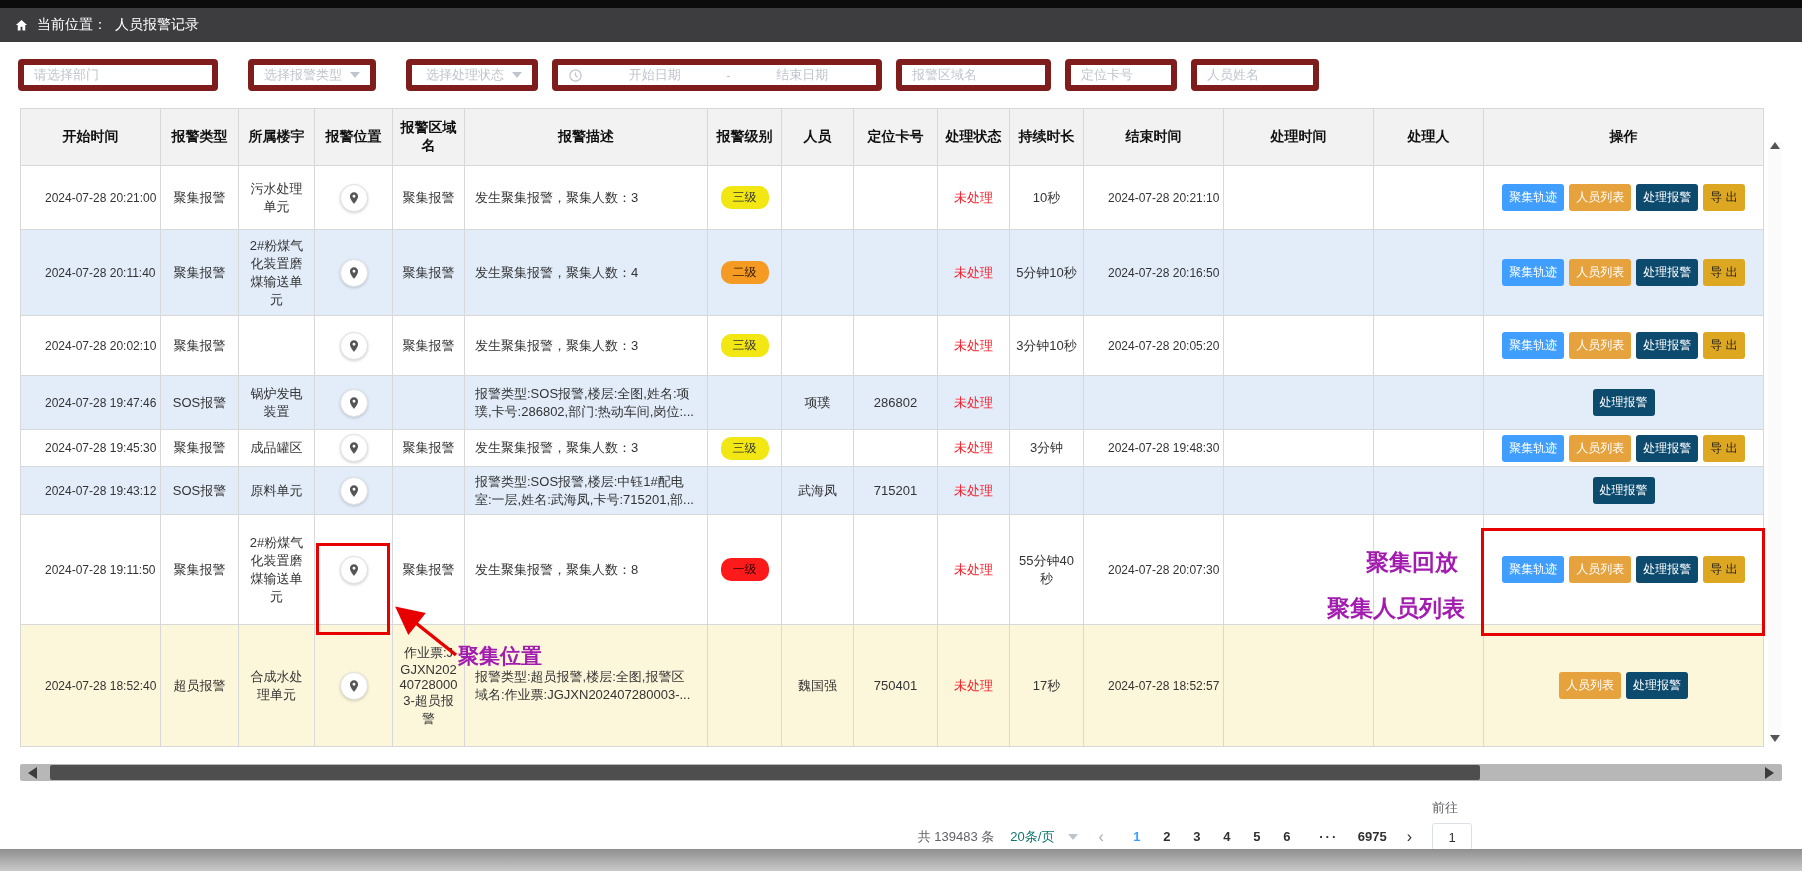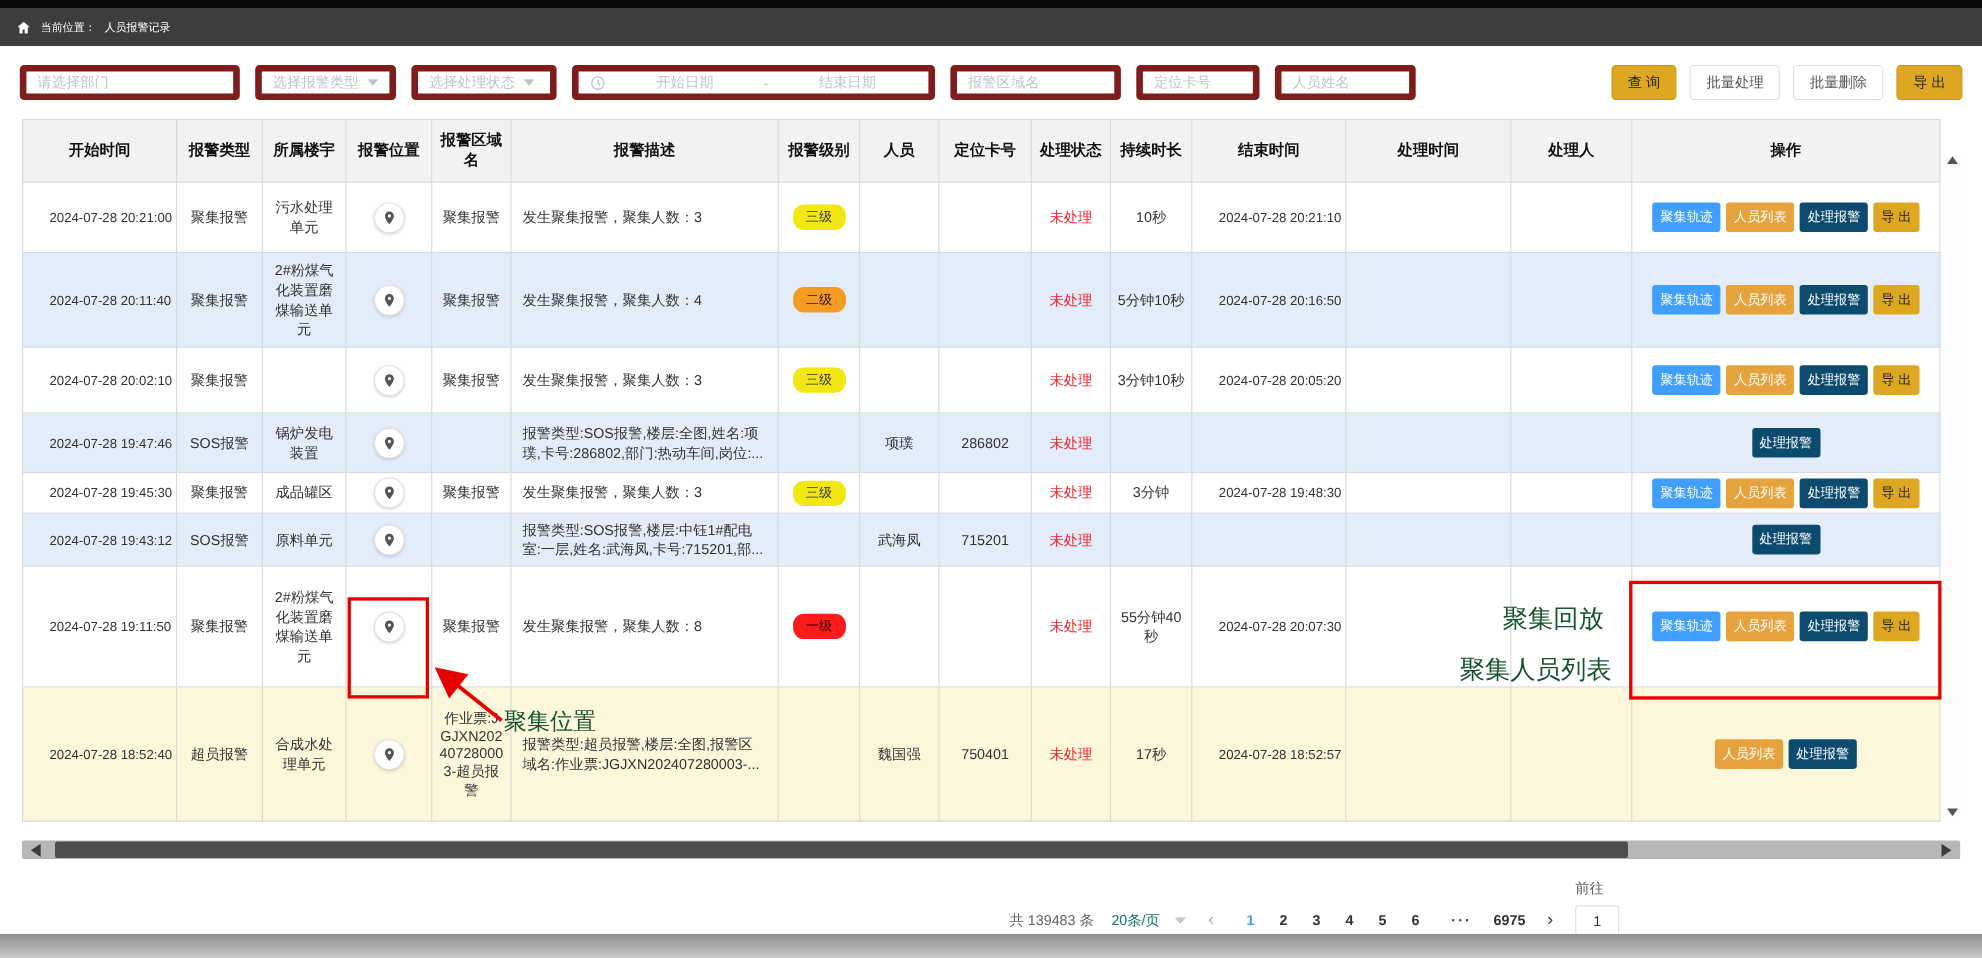--- a/index.html
+++ b/index.html
@@ -2,27 +2,27 @@
 <html><head>
 <meta charset="utf-8">
 <style>
   * { box-sizing: border-box; margin: 0; padding: 0; }
   html,body { width:1802px; height:871px; overflow:hidden; }
   body { font-family:"Liberation Sans","DejaVu Sans",sans-serif; background:#fff; }
   .screen { position:relative; width:1802px; height:871px; background:#fff; overflow:hidden; }
 
   
   .top-strip { height:8px; background:#0b0b0b; }
-  .crumb { height:34px; background:#3d3d40; color:#fff; display:flex; align-items:center; gap:8px; padding:0 14px; font-size:10px; }
+  .crumb { height:34px; background:#3d3d40; color:#fff; display:flex; align-items:center; gap:8px; padding:0 14px; font-size:14px; }
   .crumb .home { display:inline-flex; align-items:center; cursor:pointer; }
 
   
   .filter { height:66px; display:flex; align-items:center; gap:14px; padding:0 18px; background:#fff; }
   .inp { height:32px; border:6px solid #7f1d1d; border-radius:4px; background:#fff; color:#bfc4cc; font-size:13px; display:flex; align-items:center; padding:0 10px; }
-  .sel { justify-content:flex-start; }
+  .sel { justify-content:flex-end;margin-left:16px; }
   .caret { width:0; height:0; border-left:5px solid transparent; border-right:5px solid transparent; border-top:6px solid #c0c4cc; margin-left:8px; }
   .w-dept{width:200px}.w-type{width:128px}.w-status{width:132px}
   .daterange{ width:330px; gap:8px; color:#bfc4cc; justify-content:flex-start; }
   .daterange .ph { flex:1; text-align:center; }
   .w-area{width:155px}.w-card{width:112px}.w-name{width:128px}
   .fbtns { margin-left:auto; display:flex; gap:12px; }
   .btn { height:32px; padding:0 14px; border-radius:4px; border:1px solid #dcdfe6; background:#fff; font-size:13px; color:#555; cursor:pointer; font-family:inherit; }
   .btn.gold { background:#dda722; border-color:#c9960f; color:#1d1d1d; }
 
   
@@ -63,21 +63,21 @@
   .pg-ellipsis { color:#303133; letter-spacing:2px; }
   .parr { font-size:16px; color:#a8abb2; cursor:pointer; padding:0 4px; }
   .parr.next { color:#303133; }
   .goto { display:flex; gap:6px;flex-direction:column; }
   .goto input { width:40px; height:28px; border:1px solid #dcdfe6; border-radius:3px; text-align:center; font-size:13px; color:#303133; font-family:inherit; }
 
   .bottom-strip { position:absolute; bottom:0; left:0; width:100%; height:22px; background:linear-gradient(#8f8f8f,#c9c9c9); }
 
   
   .anno-box { position:absolute; border:3px solid #e60000; z-index:9; pointer-events:none; }
-  .anno-label { position:absolute; color:#14532d; font-weight:normal; z-index:10; pointer-events:none; }
+  .anno-label { position:absolute; color:#a21caf; font-weight:bold; z-index:10; pointer-events:none; }
   #anno-pos-label { left:458px; top:642px; font-size:21px; }
   #anno-playback-label { left:1366px; top:547px; font-size:23px; }
   #anno-personlist-label { left:1327px; top:593px; font-size:23px; }
   #anno-pos-box { left:316px; top:543px; width:74px; height:92px; }
   #anno-ops-box { left:1481px; top:528px; width:284px; height:108px; }
   #anno-arrow { position:absolute; left:390px; top:602px; z-index:10; pointer-events:none; }
 </style>
 </head>
 <body>
 
@@ -119,26 +119,20 @@
       <span class="ph">结束日期</span>
     </div>
     <div class="inp w-area">
       <span>报警区域名</span>
     </div>
     <div class="inp w-card">
       <span>定位卡号</span>
     </div>
     <div class="inp w-name">
       <span>人员姓名</span>
-    </div>
-    <div class="fbtns">
-      <button class="btn gold">查 询</button>
-      <button class="btn">批量处理</button>
-      <button class="btn">批量删除</button>
-      <button class="btn gold">导 出</button>
     </div>
   </div>
 
   <div class="table-zone">
     <table>
       <colgroup>
         <col style="width:140px">
           <col style="width:78px">
           <col style="width:76px">
           <col style="width:78px">

